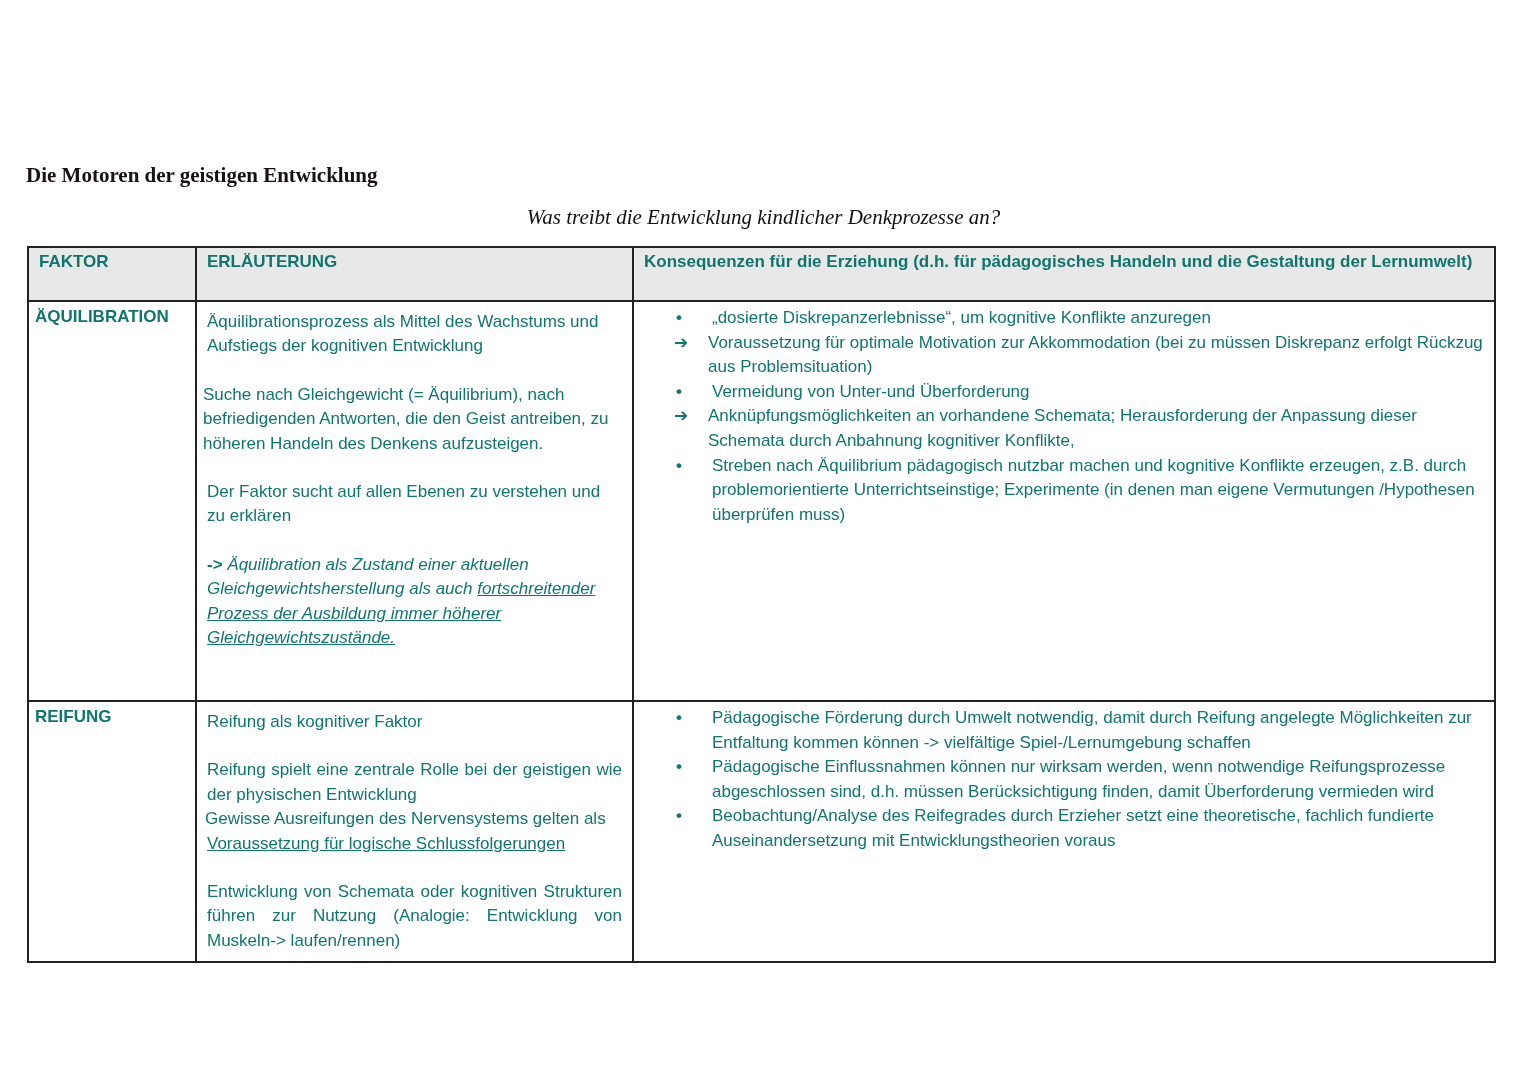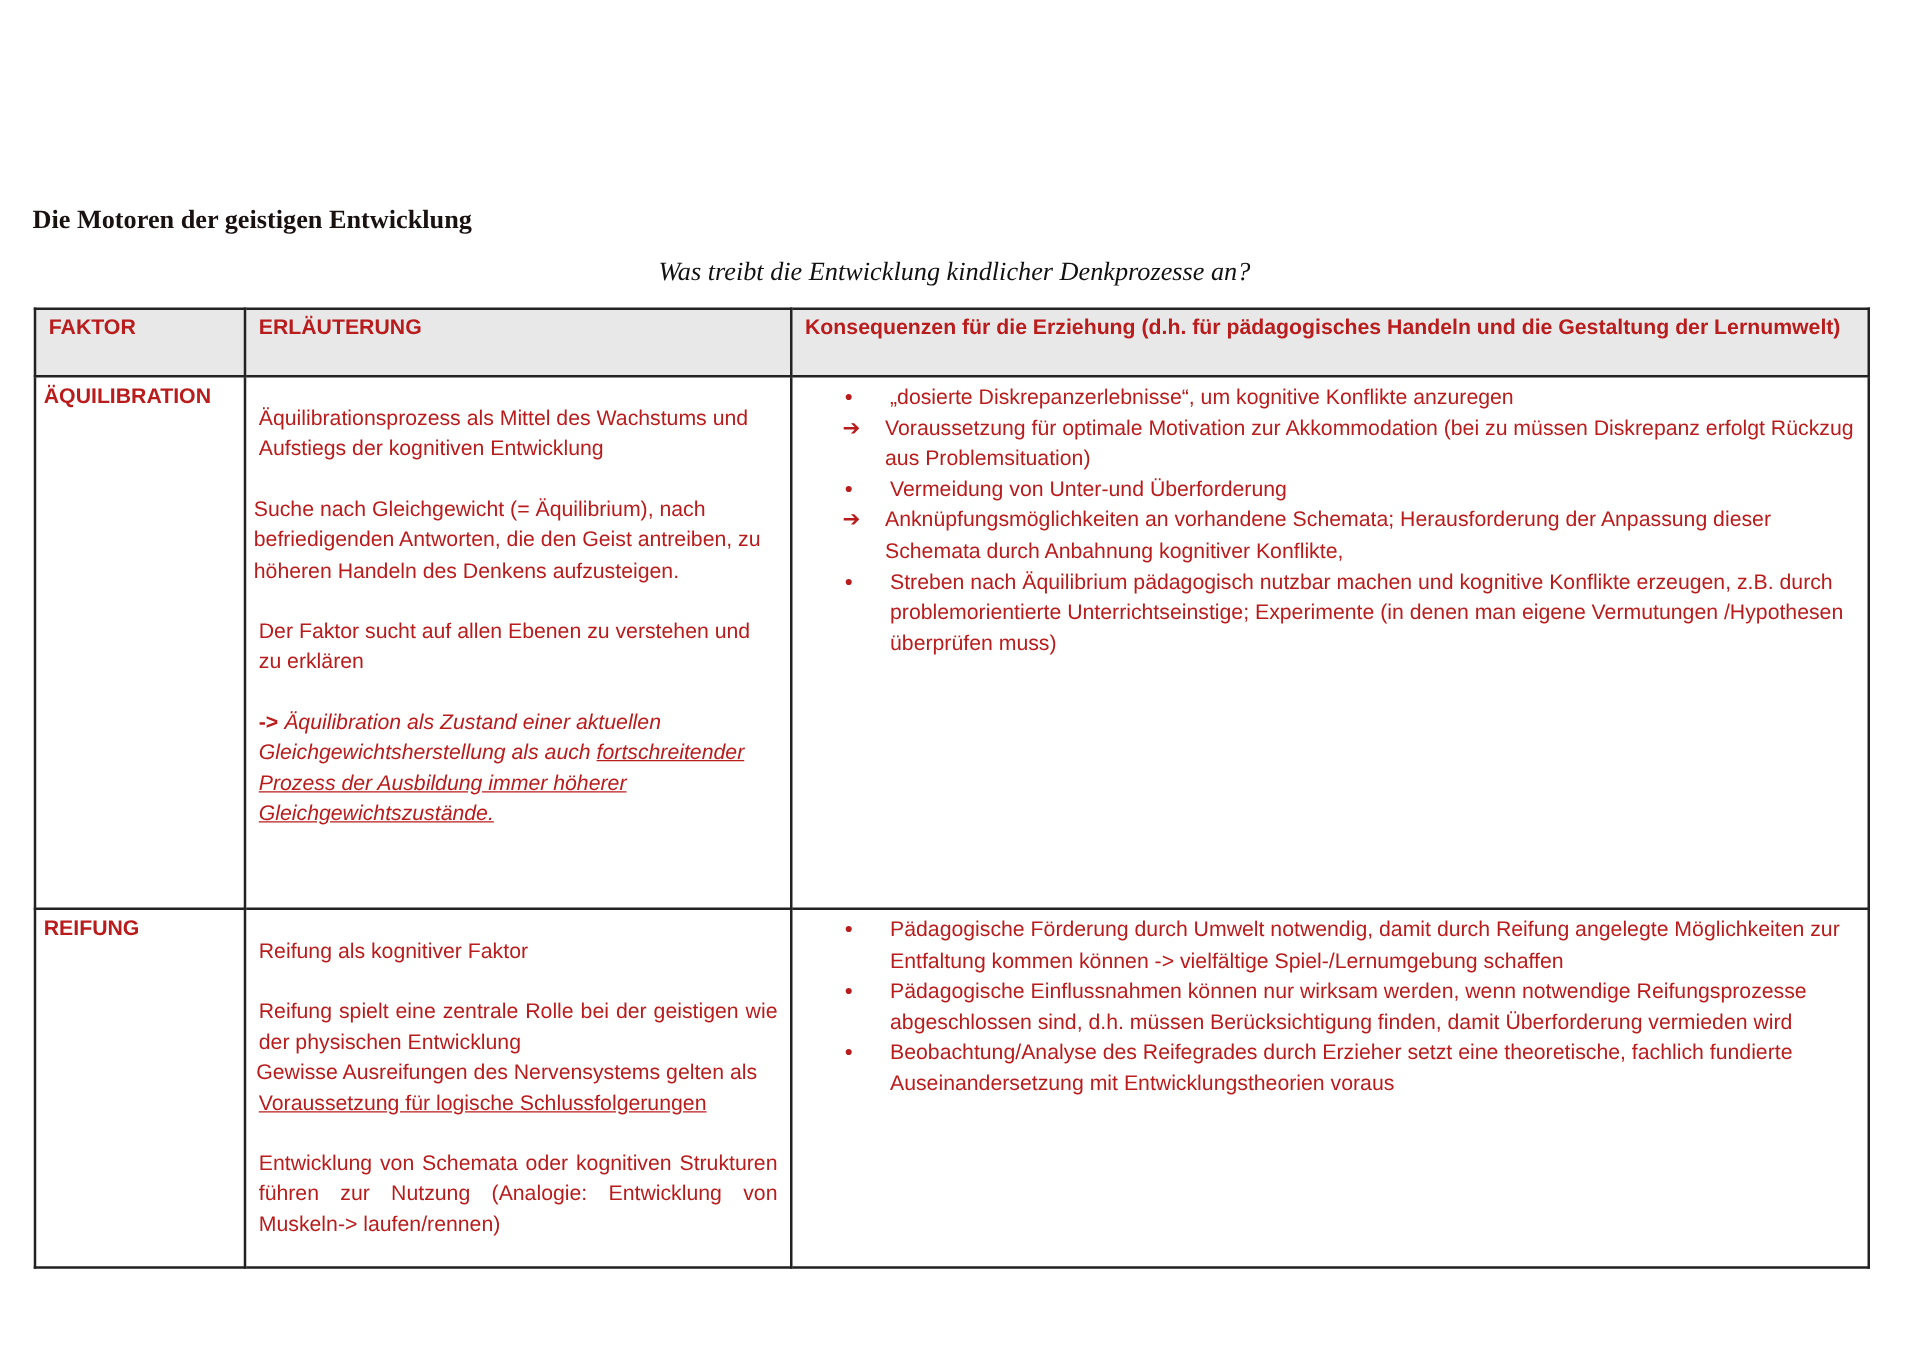--- a/index.html
+++ b/index.html
@@ -54,21 +54,21 @@
       color: #111;
     }
     table.main {
       position: absolute;
       top: 246px;
       left: 27px;
       width: 1467px;
       border-collapse: collapse;
       font-family: "Liberation Sans", "DejaVu Sans", sans-serif;
       font-size: 17px;
-      color: #b91c1c;
+      color: #0f766e;
       table-layout: fixed;
     }
     table.main td, table.main th {
       border: 2px solid #222;
       vertical-align: top;
       text-align: left;
     }
     table.main th {
       background: #e8e8e8;
       font-weight: bold;
@@ -96,21 +96,21 @@
       content: "";
       position: absolute;
       left: 0; right: 0;
       top: 6px;
       height: 13px;
       background: #f6b6b8;
       border-radius: 7px;
       z-index: -1;
     }
     td.expl {
-      padding: 21px 10px;
+      padding: 8px 10px;
       line-height: 24.4px;
     }
     td.expl p { margin: 0; }
     td.expl .gap { height: 24px; }
     td.expl .justify { text-align: justify; text-align-last: left; }
     td.expl .it { font-style: italic; }
     td.expl .ul { text-decoration: underline; }
     td.cons {
       padding: 4px 10px 4px 40px;
       line-height: 24.6px;

